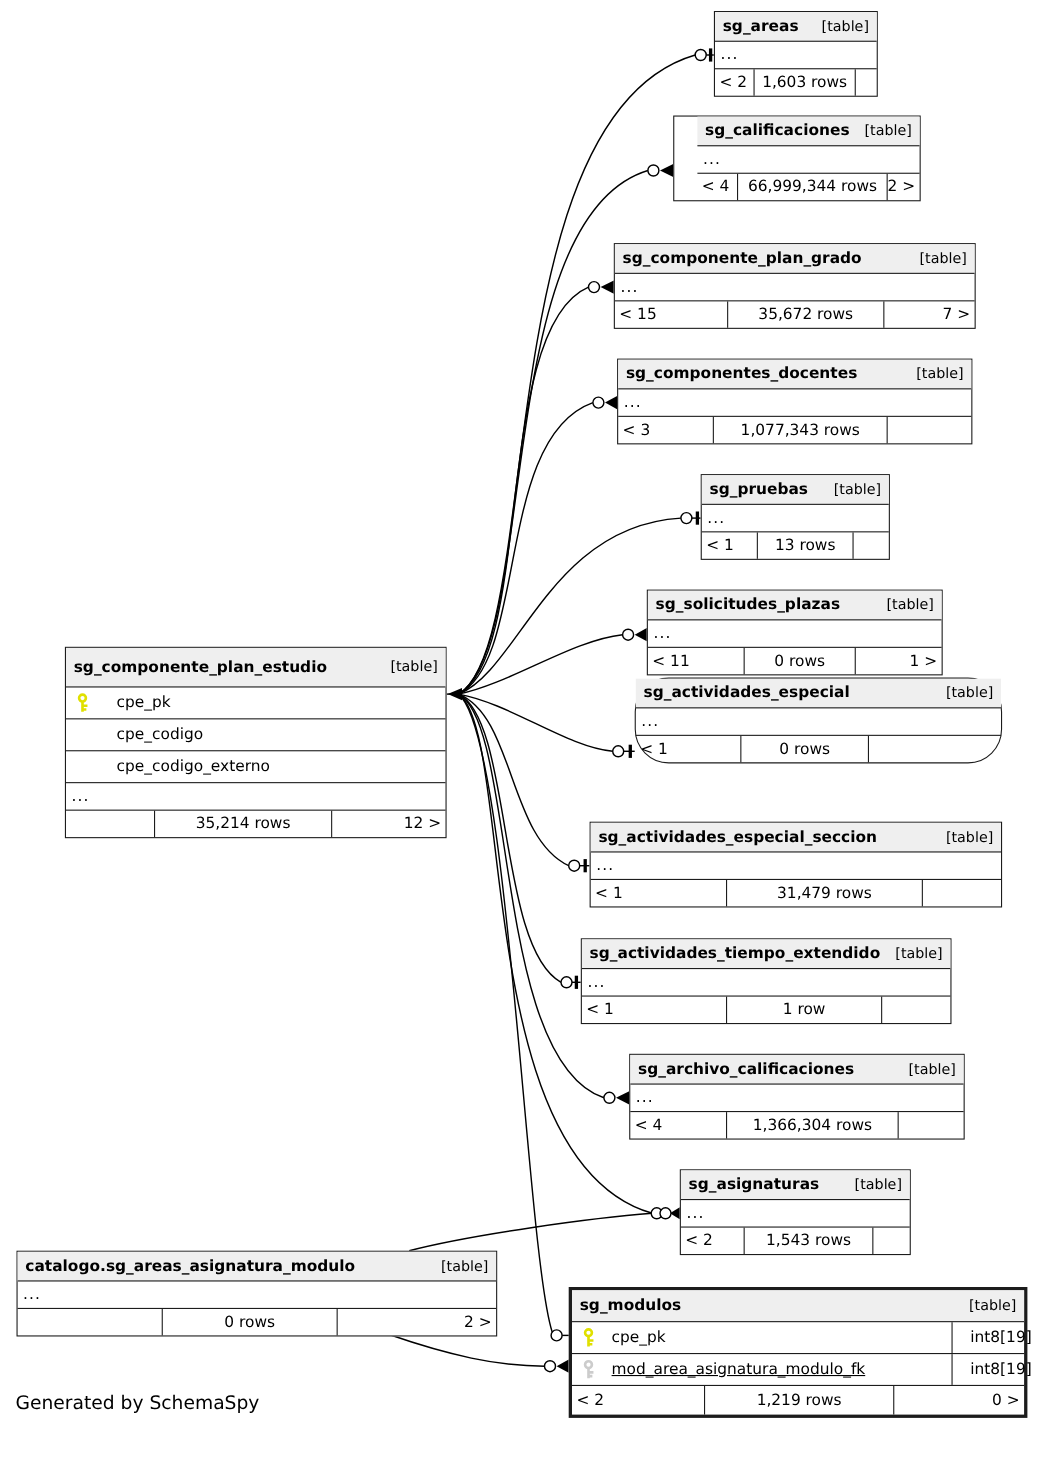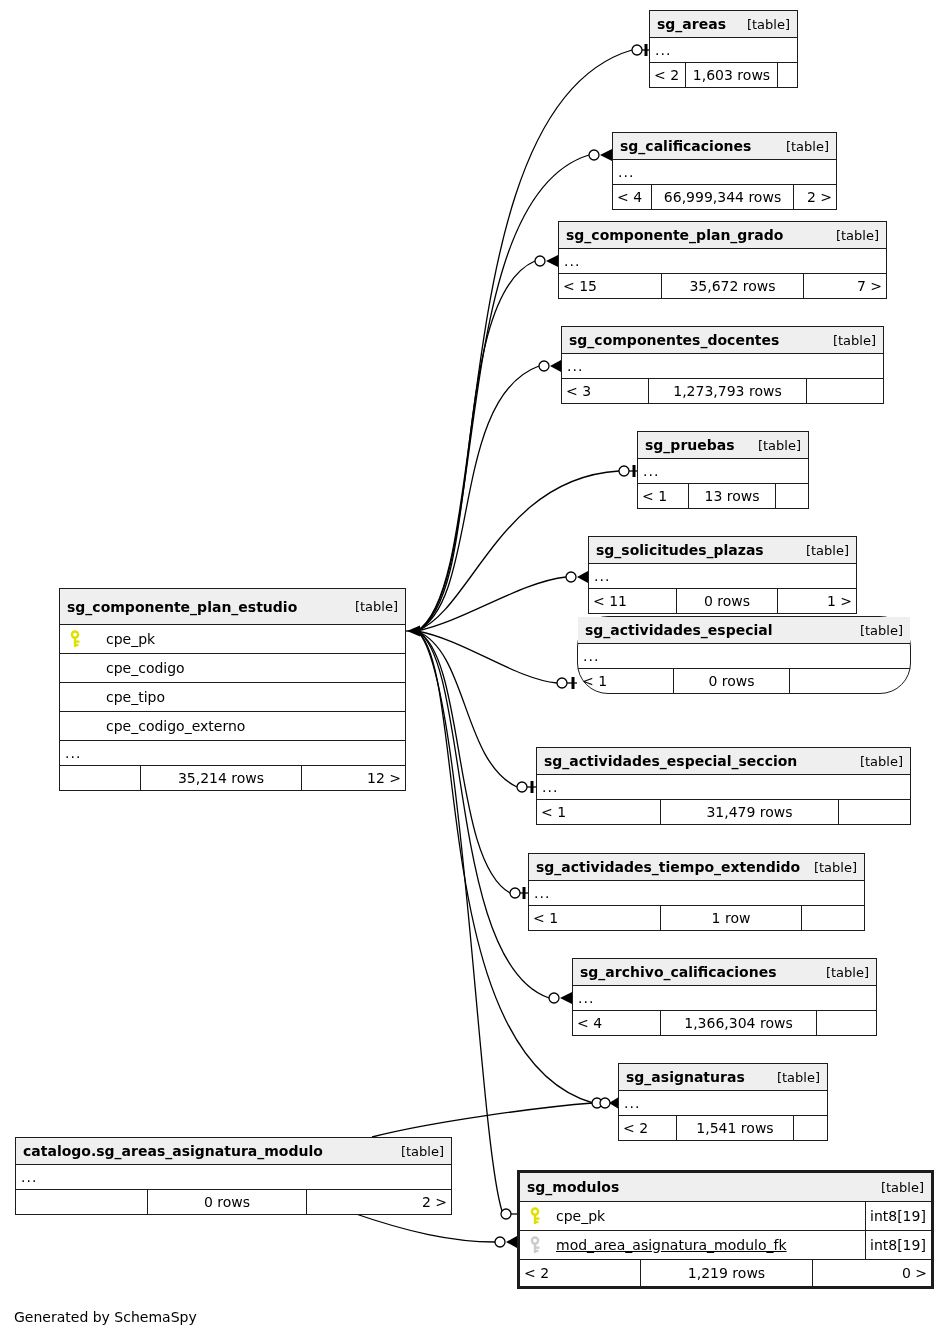--- a/index.html
+++ b/index.html
@@ -11,30 +11,30 @@
   .hd{display:flex;justify-content:space-between;align-items:center;background:#efefef;
       border-bottom:1.4px solid #1c1c1c;height:27px;padding:0 7px;box-sizing:border-box;white-space:nowrap;}
   .tbl.big .hd{height:36px;}
   .tbl.emph .hd{height:29px;}
   .hd .nm{font-weight:bold;font-size:14px;text-align:center;}
   .hd .tg{font-size:13px;margin-left:10px;}
   .colrow{position:relative;height:29px;border-bottom:1.4px solid #1c1c1c;display:flex;align-items:center;box-sizing:border-box;}
   .colrow .keyicon{position:absolute;left:9px;top:5px;width:13px;height:18px;}
   .colrow .lbl{white-space:nowrap;}
   .colrow .typ{position:absolute;right:0;top:0;bottom:0;border-left:1.4px solid #1c1c1c;
-      display:flex;align-items:center;padding-left:4px;box-sizing:border-box;white-space:nowrap;}
+      display:flex;align-items:center;padding-left:16px;box-sizing:border-box;white-space:nowrap;}
   .dots{height:25px;border-bottom:1.4px solid #1c1c1c;display:flex;align-items:center;
       padding-left:5px;box-sizing:border-box;letter-spacing:1px;}
   .ft{display:flex;height:24px;box-sizing:border-box;}
   .tbl.emph .ft{height:26px;}
   .ft div{box-sizing:border-box;display:flex;align-items:center;white-space:nowrap;}
   .ft .c1{border-right:1.4px solid #1c1c1c;padding-left:4px;}
   .ft .c2{border-right:1.4px solid #1c1c1c;justify-content:center;}
   .ft .c3{flex:1;justify-content:flex-end;padding-right:4px;}
-  #credit{position:absolute;left:14px;top:1309px;font-size:14px;z-index:1;}
+  #credit{position:absolute;left:14px;top:1266px;font-size:17px;z-index:1;}
 </style>
 </head>
 <body>
 
 <svg id="edges" width="948" height="1341" viewBox="0 0 948 1341">
   <g fill="none" stroke="#000" stroke-width="1.3">
     <path d="M417,631 C495,584 443,105 632,50"></path>
     <path d="M417,631 C490,587 447,198 589,155"></path>
     <path d="M417,631 C485,594 448,298 535,261"></path>
     <path d="M417,631 C480,599 450,398 539,366"></path>
@@ -100,21 +100,21 @@
         <span class="nm">sg_areas</span>
         <span class="tg">[table]</span>
       </div>
       <div class="dots">...</div>
       <div class="ft">
         <div class="c1" style="width: 36px;">&lt; 2</div>
         <div class="c2" style="width: 92px;">1,603 rows</div>
         <div class="c3"></div>
       </div>
     </div>
-    <div class="tbl" style="left: 612px; top: 132px; width: 225px;">
+    <div class="tbl" style="left: 612px; top: 105px; width: 225px; padding-left: 21px;">
       <div class="hd">
         <span class="nm">sg_calificaciones</span>
         <span class="tg">[table]</span>
       </div>
       <div class="dots">...</div>
       <div class="ft">
         <div class="c1" style="width: 39px;">&lt; 4</div>
         <div class="c2" style="width: 142px;">66,999,344 rows</div>
         <div class="c3">2 &gt;</div>
       </div>
@@ -132,21 +132,21 @@
       </div>
     </div>
     <div class="tbl" style="left: 561px; top: 326px; width: 323px;">
       <div class="hd">
         <span class="nm">sg_componentes_docentes</span>
         <span class="tg">[table]</span>
       </div>
       <div class="dots">...</div>
       <div class="ft">
         <div class="c1" style="width: 87px;">&lt; 3</div>
-        <div class="c2" style="width: 158px;">1,273,793 rows</div>
+        <div class="c2" style="width: 158px;">1,077,343 rows</div>
         <div class="c3"></div>
       </div>
     </div>
     <div class="tbl" style="left: 637px; top: 431px; width: 172px;">
       <div class="hd">
         <span class="nm">sg_pruebas</span>
         <span class="tg">[table]</span>
       </div>
       <div class="dots">...</div>
       <div class="ft">
@@ -192,23 +192,20 @@
               <line x1="6" y1="11.6" x2="10.5" y2="11.6"></line>
               <line x1="6" y1="15" x2="9.5" y2="15"></line>
             </g>
           </svg></span>
         <span class="lbl" style="margin-left: 46px;">cpe_pk</span>
       </div>
       <div class="colrow">
         <span class="lbl" style="margin-left: 46px;">cpe_codigo</span>
       </div>
       <div class="colrow">
-        <span class="lbl" style="margin-left: 46px;">cpe_tipo</span>
-      </div>
-      <div class="colrow">
         <span class="lbl" style="margin-left: 46px;">cpe_codigo_externo</span>
       </div>
       <div class="dots">...</div>
       <div class="ft">
         <div class="c1" style="width: 81px;"></div>
         <div class="c2" style="width: 161px;">35,214 rows</div>
         <div class="c3">12 &gt;</div>
       </div>
     </div>
     <div class="tbl" style="left: 536px; top: 747px; width: 375px;">
@@ -248,21 +245,21 @@
       </div>
     </div>
     <div class="tbl" style="left: 618px; top: 1063px; width: 210px;">
       <div class="hd">
         <span class="nm">sg_asignaturas</span>
         <span class="tg">[table]</span>
       </div>
       <div class="dots">...</div>
       <div class="ft">
         <div class="c1" style="width: 58px;">&lt; 2</div>
-        <div class="c2" style="width: 117px;">1,541 rows</div>
+        <div class="c2" style="width: 117px;">1,543 rows</div>
         <div class="c3"></div>
       </div>
     </div>
     <div class="tbl" style="left: 15px; top: 1137px; width: 437px;">
       <div class="hd">
         <span class="nm">catalogo.sg_areas_asignatura_modulo</span>
         <span class="tg">[table]</span>
       </div>
       <div class="dots">...</div>
       <div class="ft">

